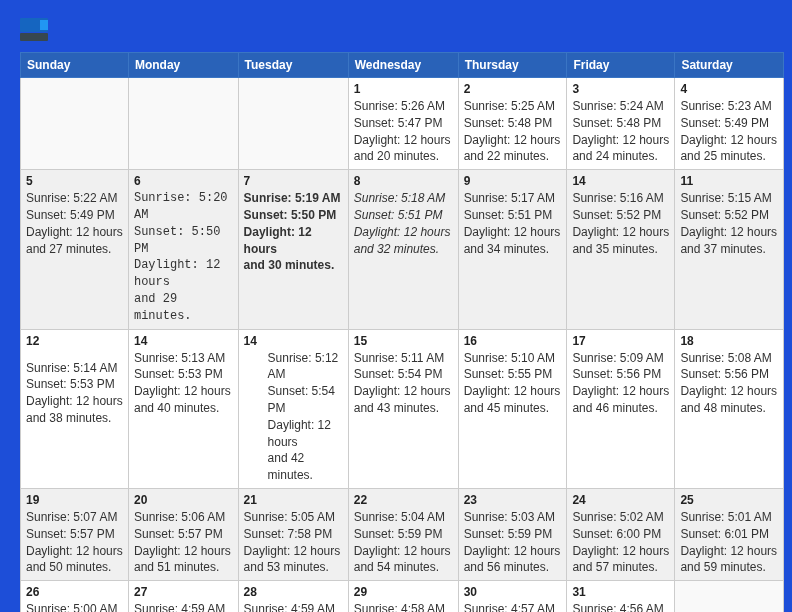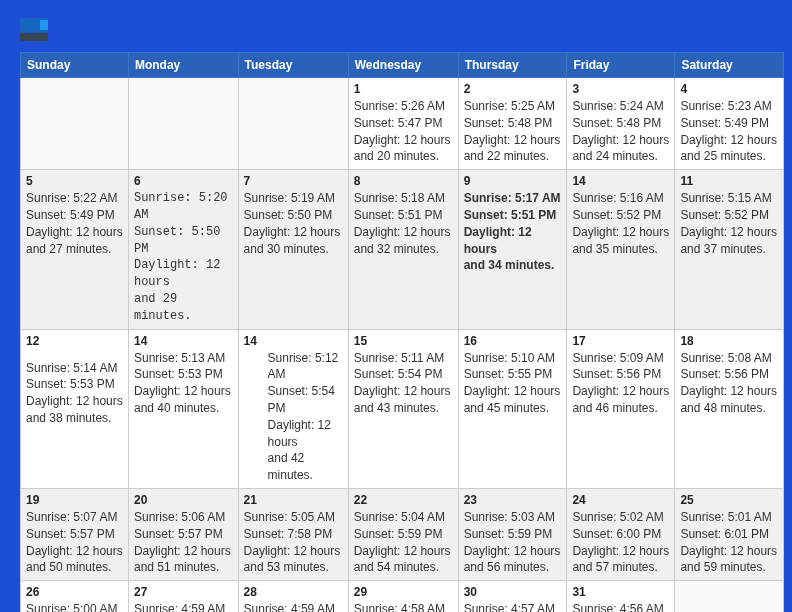--- a/index.html
+++ b/index.html
@@ -171,35 +171,35 @@
           </td>
           <td>
             <div class="day-number">6</div>
             <div class="day-info" style="white-space: pre-line; font-family: Liberation Mono, monospace;">Sunrise: 5:20 AM
 Sunset: 5:50 PM
 Daylight: 12 hours
 and 29 minutes.</div>
           </td>
           <td>
             <div class="day-number">7</div>
-            <div class="day-info" style="white-space: pre-line;">Sunrise: 5:19 AM
+            <div class="day-info" style="white-space: pre-line; font-weight: bold;">Sunrise: 5:19 AM
 Sunset: 5:50 PM
 Daylight: 12 hours
 and 30 minutes.</div>
           </td>
           <td>
             <div class="day-number">8</div>
-            <div class="day-info" style="white-space: pre-line;">Sunrise: 5:18 AM
+            <div class="day-info" style="white-space: pre-line; font-style: italic;">Sunrise: 5:18 AM
 Sunset: 5:51 PM
 Daylight: 12 hours
 and 32 minutes.</div>
           </td>
           <td>
             <div class="day-number">9</div>
-            <div class="day-info" style="white-space: pre-line; font-weight: bold;">Sunrise: 5:17 AM
+            <div class="day-info" style="white-space: pre-line;">Sunrise: 5:17 AM
 Sunset: 5:51 PM
 Daylight: 12 hours
 and 34 minutes.</div>
           </td>
           <td>
             <div class="day-number">14</div>
             <div class="day-info" style="white-space: pre-line;">Sunrise: 5:16 AM
 Sunset: 5:52 PM
 Daylight: 12 hours
 and 35 minutes.</div>

